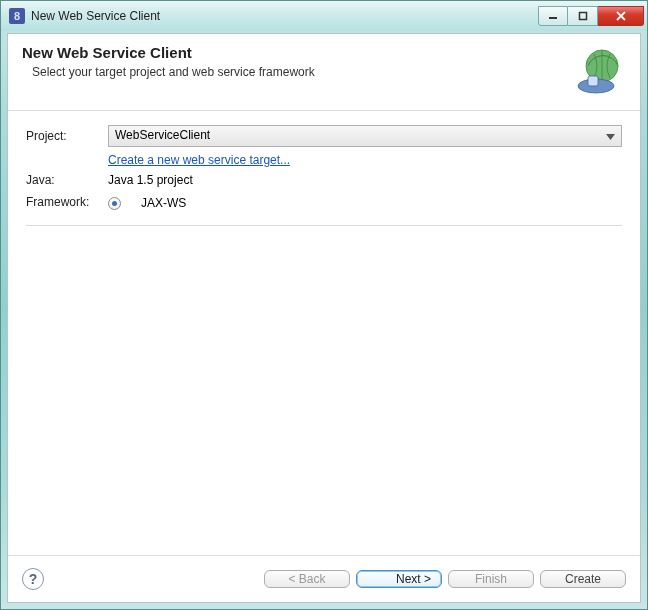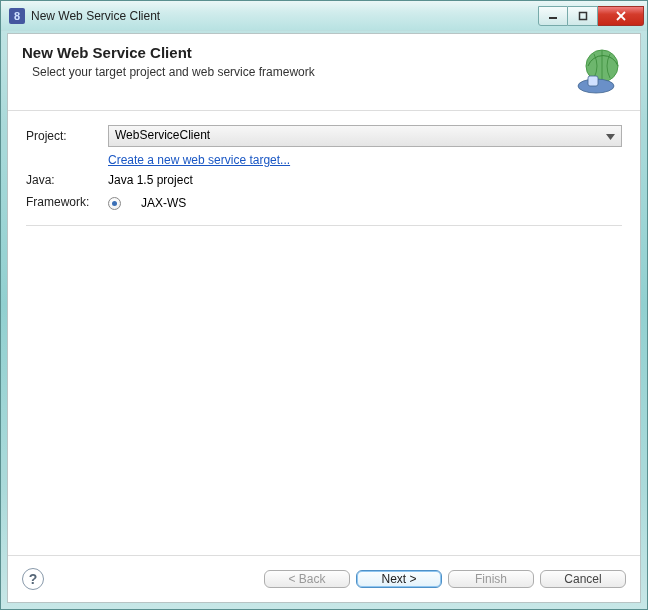--- a/index.html
+++ b/index.html
@@ -130,20 +130,21 @@
     border-radius:6px;
     display:flex;align-items:center;justify-content:center;
     color:#444; padding:0 10px;
   }
   .btn.disabled { color:#999; }
   .btn.default {
     border:1px solid #4d90c7;
     box-shadow: 0 0 0 1px #8ec5f0 inset;
     background: linear-gradient(to bottom,#fafeff,#e3f2fb);
     color:#222;
+    justify-content:flex-end;
   }
 </style>
 </head>
 <body>
 
 <div class="window">
 
   <div class="titlebar">
     <div class="app-icon">8</div>
     <div class="title-text">New Web Service Client</div>
@@ -225,17 +226,17 @@
       <div class="btn disabled">
           <span>&lt; Back</span>
         </div>
       <div class="btn default">
           <span>Next &gt;</span>
         </div>
       <div class="btn disabled">
           <span>Finish</span>
         </div>
       <div class="btn">
-          <span>Cancel</span>
+          <span>Create</span>
         </div>
     </div>
   </div>
 </div>
 
 </body></html>

